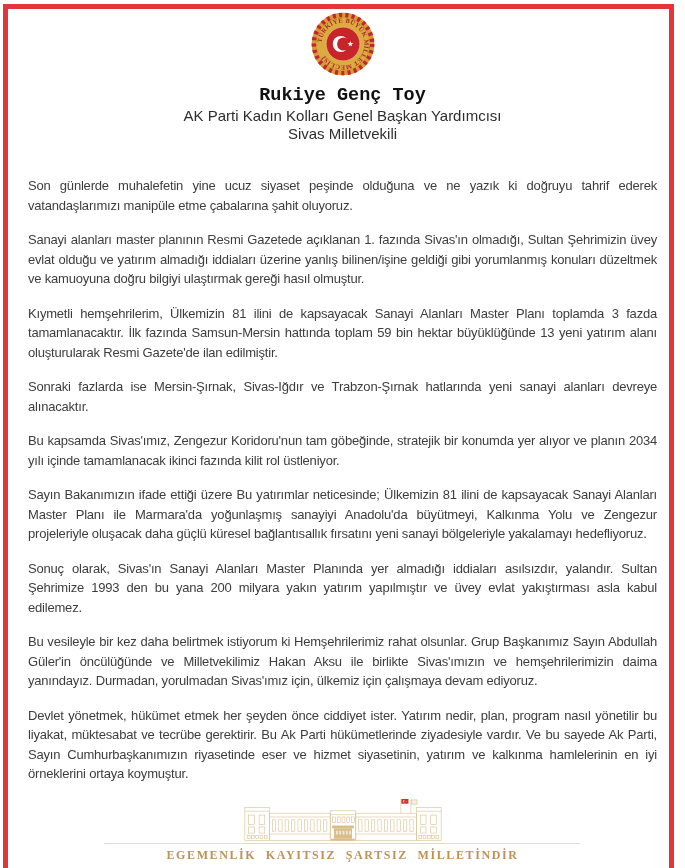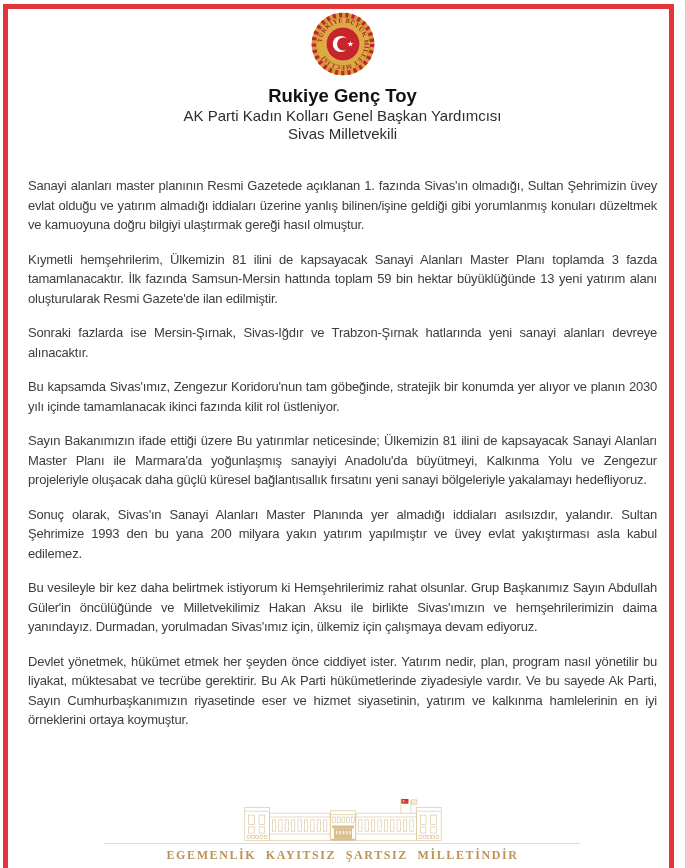--- a/index.html
+++ b/index.html
@@ -17,21 +17,21 @@
     pointer-events:none;
   }
   .content{
     position:relative;
     padding:12px 28px 0 28px;
   }
   .seal-wrap{width:64px;height:64px;margin:0 auto;}
   .hdr-name{
     margin:9px 0 0 0;
     text-align:center;
-    font-family:Liberation Sans, sans-serif;
+    font-family:Liberation Mono, monospace;
     font-weight:700;
     font-size:18.5px;
     line-height:22px;
     color:#111;
   }
   .hdr-sub{
     text-align:center;
     font-size:15px;
     line-height:18px;
     color:#2e2e2e;
@@ -100,24 +100,25 @@
           <polygon fill="#ffffff" points="61.5,45.2 62.62,48.46 66.07,48.52 63.31,50.59 64.32,53.88 61.5,51.9 58.68,53.88 59.69,50.59 56.93,48.52 60.38,48.46"></polygon>
         </g>
       </svg>
     </div>
 
     <h1 class="hdr-name">Rukiye Genç Toy</h1>
     <p class="hdr-sub">AK Parti Kadın Kolları Genel Başkan Yardımcısı</p>
     <p class="hdr-sub">Sivas Milletvekili</p>
 
     <div class="body-text">
+      <p>Son günlerde muhalefetin yine ucuz siyaset peşinde olduğuna ve ne yazık ki doğruyu tahrif ederek vatandaşlarımızı manipüle etme çabalarına şahit oluyoruz.</p>
       <p>Sanayi alanları master planının Resmi Gazetede açıklanan 1. fazında Sivas'ın olmadığı, Sultan Şehrimizin üvey evlat olduğu ve yatırım almadığı iddiaları üzerine yanlış bilinen/işine geldiği gibi yorumlanmış konuları düzeltmek ve kamuoyuna doğru bilgiyi ulaştırmak gereği hasıl olmuştur.</p>
       <p>Kıymetli hemşehrilerim, Ülkemizin 81 ilini de kapsayacak Sanayi Alanları Master Planı toplamda 3 fazda tamamlanacaktır. İlk fazında Samsun-Mersin hattında toplam 59 bin hektar büyüklüğünde 13 yeni yatırım alanı oluşturularak Resmi Gazete'de ilan edilmiştir.</p>
       <p>Sonraki fazlarda ise Mersin-Şırnak, Sivas-Iğdır ve Trabzon-Şırnak hatlarında yeni sanayi alanları devreye alınacaktır.</p>
-      <p>Bu kapsamda Sivas'ımız, Zengezur Koridoru'nun tam göbeğinde, stratejik bir konumda yer alıyor ve planın 2030 yılı içinde tamamlanacak ikinci fazında kilit rol üstleniyor.</p>
+      <p>Bu kapsamda Sivas'ımız, Zengezur Koridoru'nun tam göbeğinde, stratejik bir konumda yer alıyor ve planın 2034 yılı içinde tamamlanacak ikinci fazında kilit rol üstleniyor.</p>
       <p>Sayın Bakanımızın ifade ettiği üzere Bu yatırımlar neticesinde; Ülkemizin 81 ilini de kapsayacak Sanayi Alanları Master Planı ile Marmara'da yoğunlaşmış sanayiyi Anadolu'da büyütmeyi, Kalkınma Yolu ve Zengezur projeleriyle oluşacak daha güçlü küresel bağlantısallık fırsatını yeni sanayi bölgeleriyle yakalamayı hedefliyoruz.</p>
       <p>Sonuç olarak, Sivas'ın Sanayi Alanları Master Planında yer almadığı iddiaları asılsızdır, yalandır. Sultan Şehrimize 1993 den bu yana 200 milyara yakın yatırım yapılmıştır ve üvey evlat yakıştırması asla kabul edilemez.</p>
       <p>Bu vesileyle bir kez daha belirtmek istiyorum ki Hemşehrilerimiz rahat olsunlar. Grup Başkanımız Sayın Abdullah Güler'in öncülüğünde ve Milletvekilimiz Hakan Aksu ile birlikte Sivas'ımızın ve hemşehrilerimizin daima yanındayız. Durmadan, yorulmadan Sivas'ımız için, ülkemiz için çalışmaya devam ediyoruz.</p>
       <p>Devlet yönetmek, hükümet etmek her şeyden önce ciddiyet ister. Yatırım nedir, plan, program nasıl yönetilir bu liyakat, müktesabat ve tecrübe gerektirir. Bu Ak Parti hükümetlerinde ziyadesiyle vardır. Ve bu sayede Ak Parti, Sayın Cumhurbaşkanımızın riyasetinde eser ve hizmet siyasetinin, yatırım ve kalkınma hamlelerinin en iyi örneklerini ortaya koymuştur.</p>
     </div>
   </div>
 
   <div class="footer">
     <div class="building-wrap">
       <svg viewBox="0 0 420 97" width="200" height="46">

